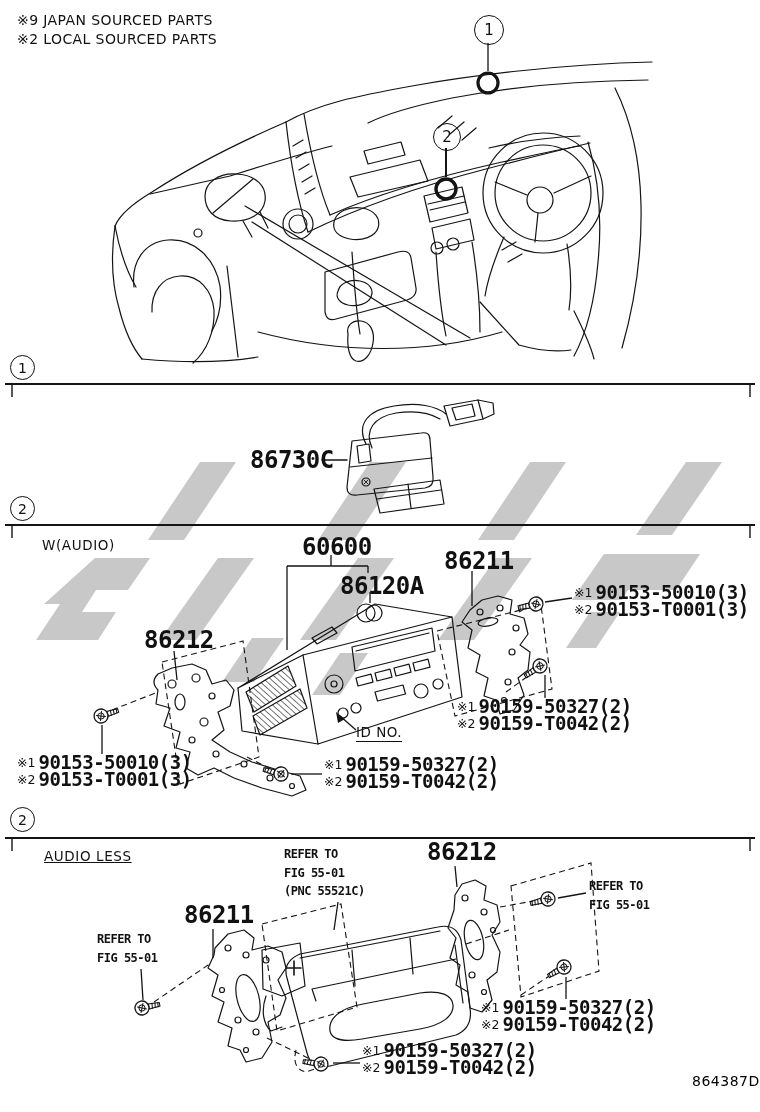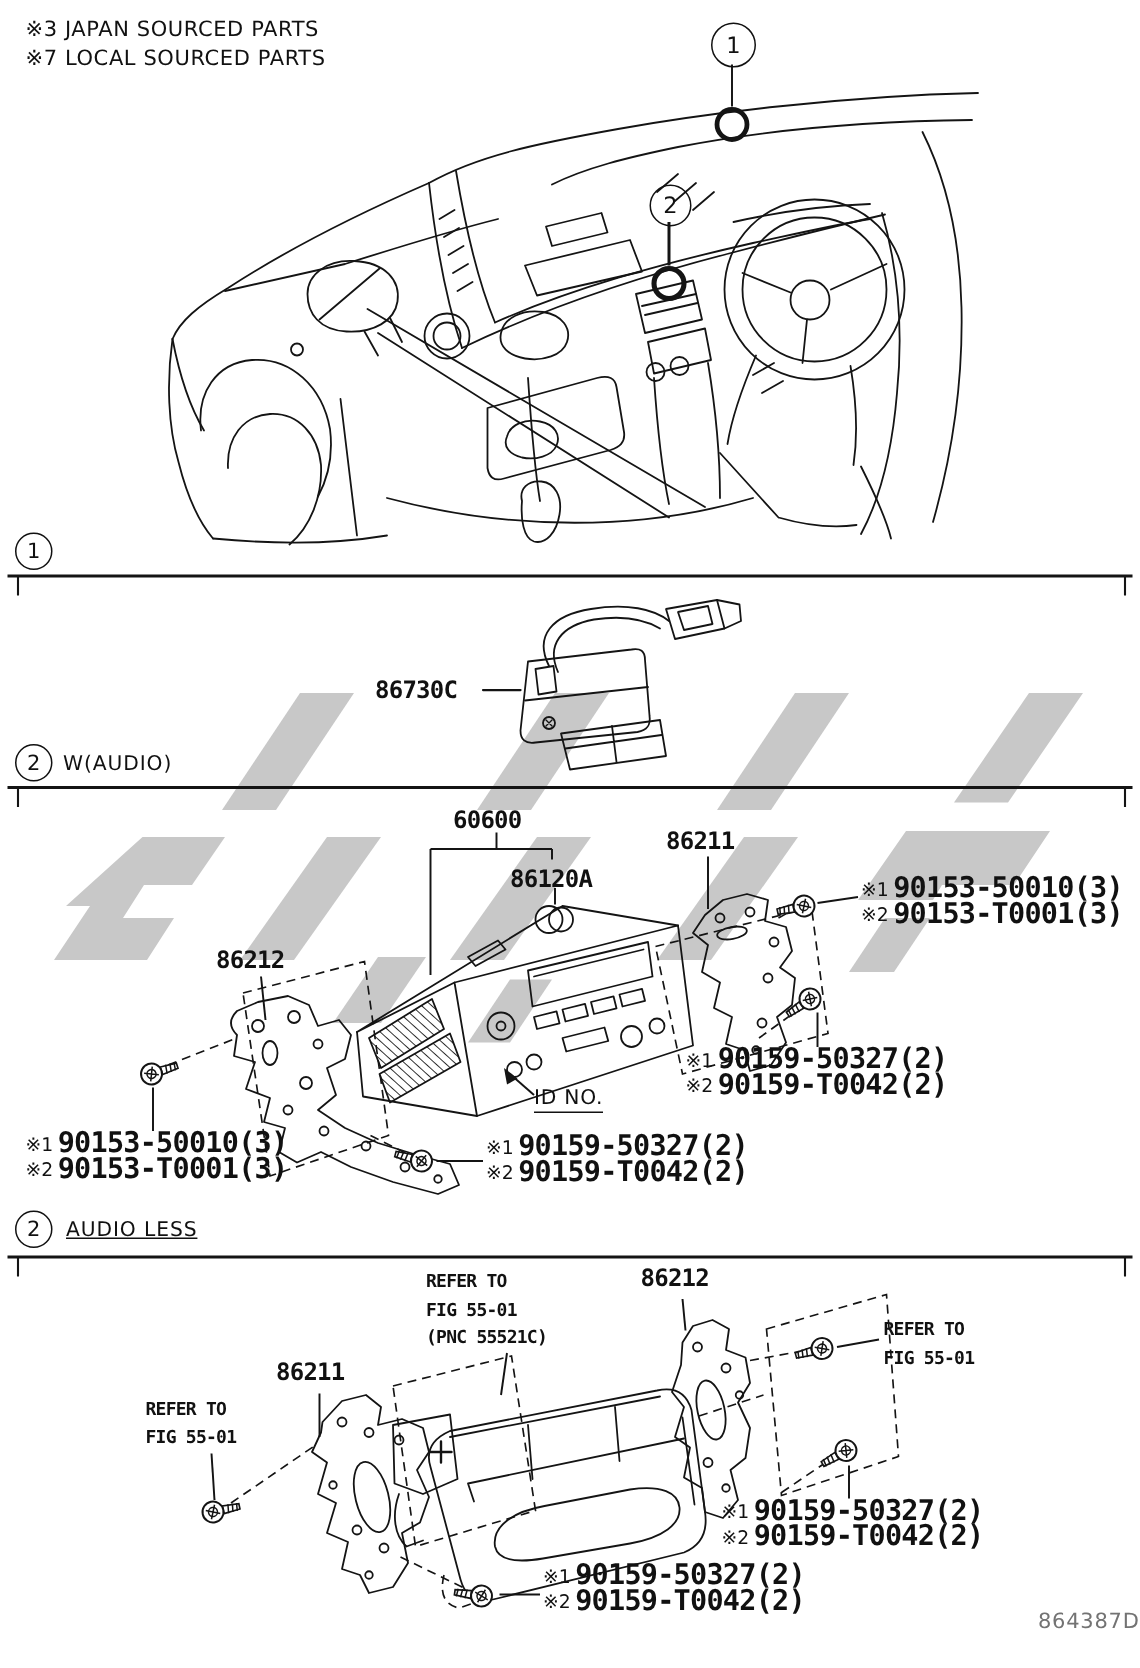--- a/index.html
+++ b/index.html
@@ -1,35 +1,35 @@
 <!DOCTYPE html>
 <html><head>
 <meta charset="utf-8">
 <style>
   html,body{margin:0;padding:0;background:#fff;}
   #canvas{position:relative;width:760px;height:1112px;background:#fff;overflow:hidden;
           font-family:"DejaVu Sans","Liberation Sans",sans-serif;color:#111;}
   #art{position:absolute;left:0;top:0;}
   .abs{position:absolute;white-space:nowrap;}
   .note{font-size:14px;letter-spacing:.4px;}
-  .seclabel{font-size:13.5px;letter-spacing:.6px;}
+  .seclabel{font-size:13.5px;letter-spacing:.6px;margin-top:36px;}
   .circ{position:absolute;border:1.5px solid #111;border-radius:50%;
         display:flex;align-items:center;justify-content:center;background:transparent;
         font-size:14px;}
-  .plabel{font-family:"DejaVu Sans Mono",monospace;font-weight:700;font-size:16px;
+  .plabel{font-family:"DejaVu Sans Mono",monospace;font-weight:700;font-size:24px;
           line-height:20px;letter-spacing:-0.5px;}
   .fblock{position:absolute;}
   .fline{display:flex;align-items:center;height:17px;gap:3px;}
   .fpre{font-size:12.5px;line-height:12px;}
   .fnum{font-family:"DejaVu Sans Mono",monospace;font-weight:700;font-size:19px;
         letter-spacing:-0.5px;line-height:17px;}
   .refer{font-family:"DejaVu Sans Mono",monospace;font-weight:700;font-size:12px;
          line-height:18.5px;letter-spacing:-0.5px;}
   .idno{font-size:13.5px;letter-spacing:.5px;border-bottom:1.5px solid #111;padding-bottom:1px;}
-  .doccode{font-size:14px;letter-spacing:.5px;color:#737373;}
+  .doccode{font-size:14px;letter-spacing:.5px;color:#000000;}
 </style>
 </head>
 <body>
 
 <div id="canvas">
 
   <svg id="art" width="760" height="1112" viewBox="0 0 760 1112">
     <defs>
       <pattern id="hatch" width="4.5" height="4.5" patternUnits="userSpaceOnUse" patternTransform="rotate(-48)">
         <line x1="0" y1="0" x2="0" y2="4.5" stroke="#1a1a1a" stroke-width="1.2"></line>
@@ -261,22 +261,22 @@
       <use href="#screwSym" transform="translate(540,666) rotate(-35)"></use>
       <use href="#screwSym" transform="translate(101,716) rotate(162)"></use>
       <use href="#screwSym" transform="translate(281,774) rotate(15)"></use>
       <use href="#screwSym" transform="translate(548,899) rotate(-15)"></use>
       <use href="#screwSym" transform="translate(142,1008) rotate(168)"></use>
       <use href="#screwSym" transform="translate(321,1064) rotate(8)"></use>
       <use href="#screwSym" transform="translate(564,967) rotate(-30)"></use>
     </g>
   </svg>
 
-  <div class="abs note" style="left:17px;top:12px;">※3 JAPAN SOURCED PARTS</div>
-  <div class="abs note" style="left:17px;top:31px;">※7 LOCAL SOURCED PARTS</div>
+  <div class="abs note" style="left:17px;top:12px;">※9 JAPAN SOURCED PARTS</div>
+  <div class="abs note" style="left:17px;top:31px;">※2 LOCAL SOURCED PARTS</div>
 
   <div class="circ" style="left:474px;top:15px;width:28px;height:28px;font-size:15px;">
       <span>1</span>
     </div>
   <div class="circ" style="left:433px;top:123px;width:26px;height:26px;font-size:15px;">
       <span>2</span>
     </div>
 
   <div class="circ" style="left:10px;top:355px;width:23px;height:23px;">
       <span>1</span>

